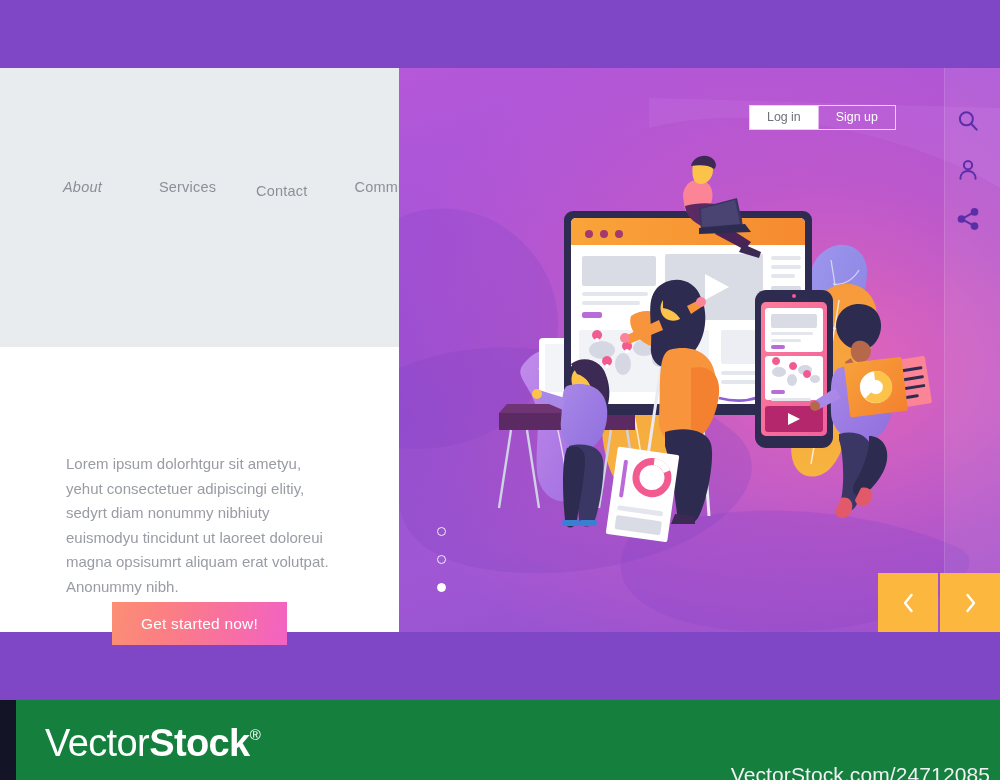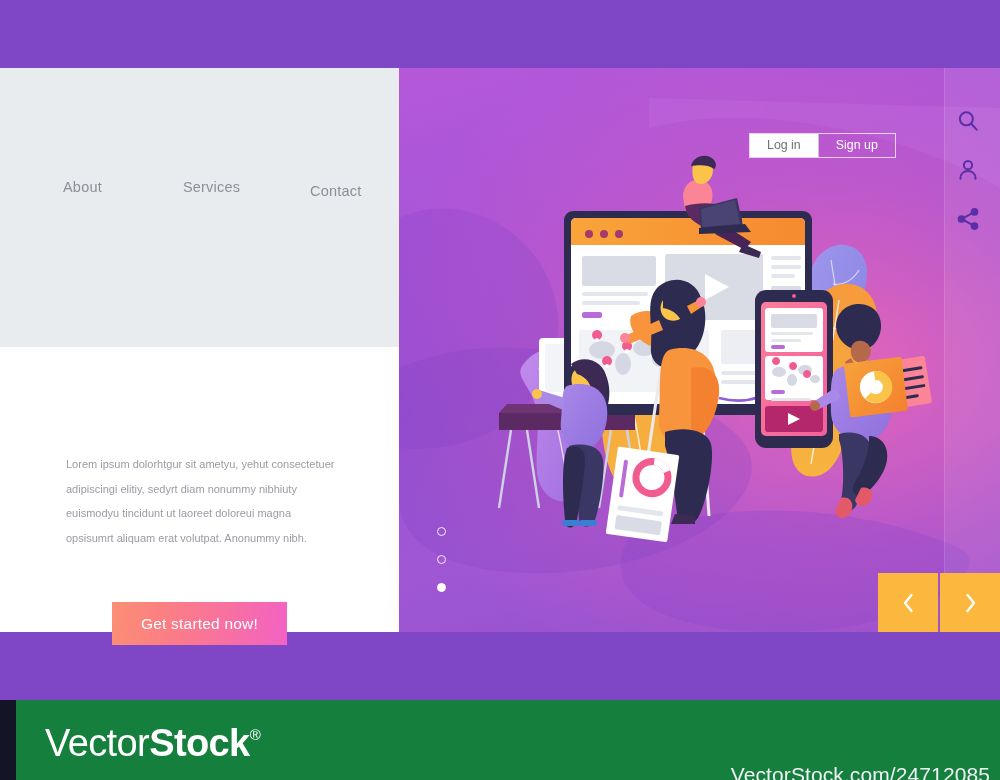--- a/index.html
+++ b/index.html
@@ -31,36 +31,36 @@
     background: #e9ecef;
   }
   .nav {
     position: absolute; left: 63px; top: 107px;
     display: flex; align-items: center;
   }
   .nav a {
     color: #8d8f97; font-size: 14.5px; text-decoration: none;
     letter-spacing: .2px; white-space: nowrap;
   }
-  .nav a:nth-child(1) { margin-right: 81px; }
-  .nav a:nth-child(2) { margin-right: 70px; }
+  .nav a:nth-child(1) { margin-right: 57px; font-style: italic; }
+  .nav a:nth-child(2) { margin-right: 40px; }
   .nav a:nth-child(3) { margin-right: 47px; margin-top: 8px; }
 
   .headline {
     position: absolute; left: 64px; top: 170px; width: 330px;
     font-family: "Liberation Serif", serif;
     font-weight: bold;
     font-size: 57px; line-height: 70px;
     color: #4f535e; letter-spacing: -0.5px;
   }
   .headline .l2 { display: block; }
 
   .body-copy {
     position: absolute; left: 66px; top: 384px; width: 275px;
-    font-size: 11px; line-height: 24.6px; color: #9a9ca4;
+    font-size: 15px; line-height: 24.6px; color: #9a9ca4;
   }
 
   .cta {
     position: absolute; left: 112px; top: 534px;
     width: 175px; height: 43px;
     border: none; cursor: pointer;
     background: linear-gradient(100deg, #fb8f74 0%, #fb7e84 32%, #f76ea6 70%, #f262c4 100%);
     color: #ffffff; font-size: 15.5px; font-family: "Liberation Sans", sans-serif;
     letter-spacing: .2px;
   }
@@ -73,21 +73,20 @@
       radial-gradient(120% 95% at 72% 52%, rgba(240,104,180,.85) 0%, rgba(221,94,190,.45) 33%, rgba(160,80,205,0) 66%),
       linear-gradient(165deg, #b558d9 0%, #a754d8 26%, #9b53d6 48%, #a057d4 70%, #8f4fce 100%);
   }
   .hero-svg { position: absolute; left: 0; top: 0; }
 
   
   .auth {
     position: absolute; left: 350px; top: 37px;
     display: flex; height: 25px;
     border: 1px solid rgba(255,255,255,.72);
-    margin-top: 28px;
   }
   .auth button {
     border: none; cursor: pointer; font-size: 12.4px;
     font-family: "Liberation Sans", sans-serif;
     padding: 0 17px; height: 23px; line-height: 23px;
   }
   .btn-login { background: #ffffff; color: #6f7279; }
   .btn-signup { background: transparent; color: #ffffff; border-left: 1px solid rgba(255,255,255,.55) !important; }
 
   

